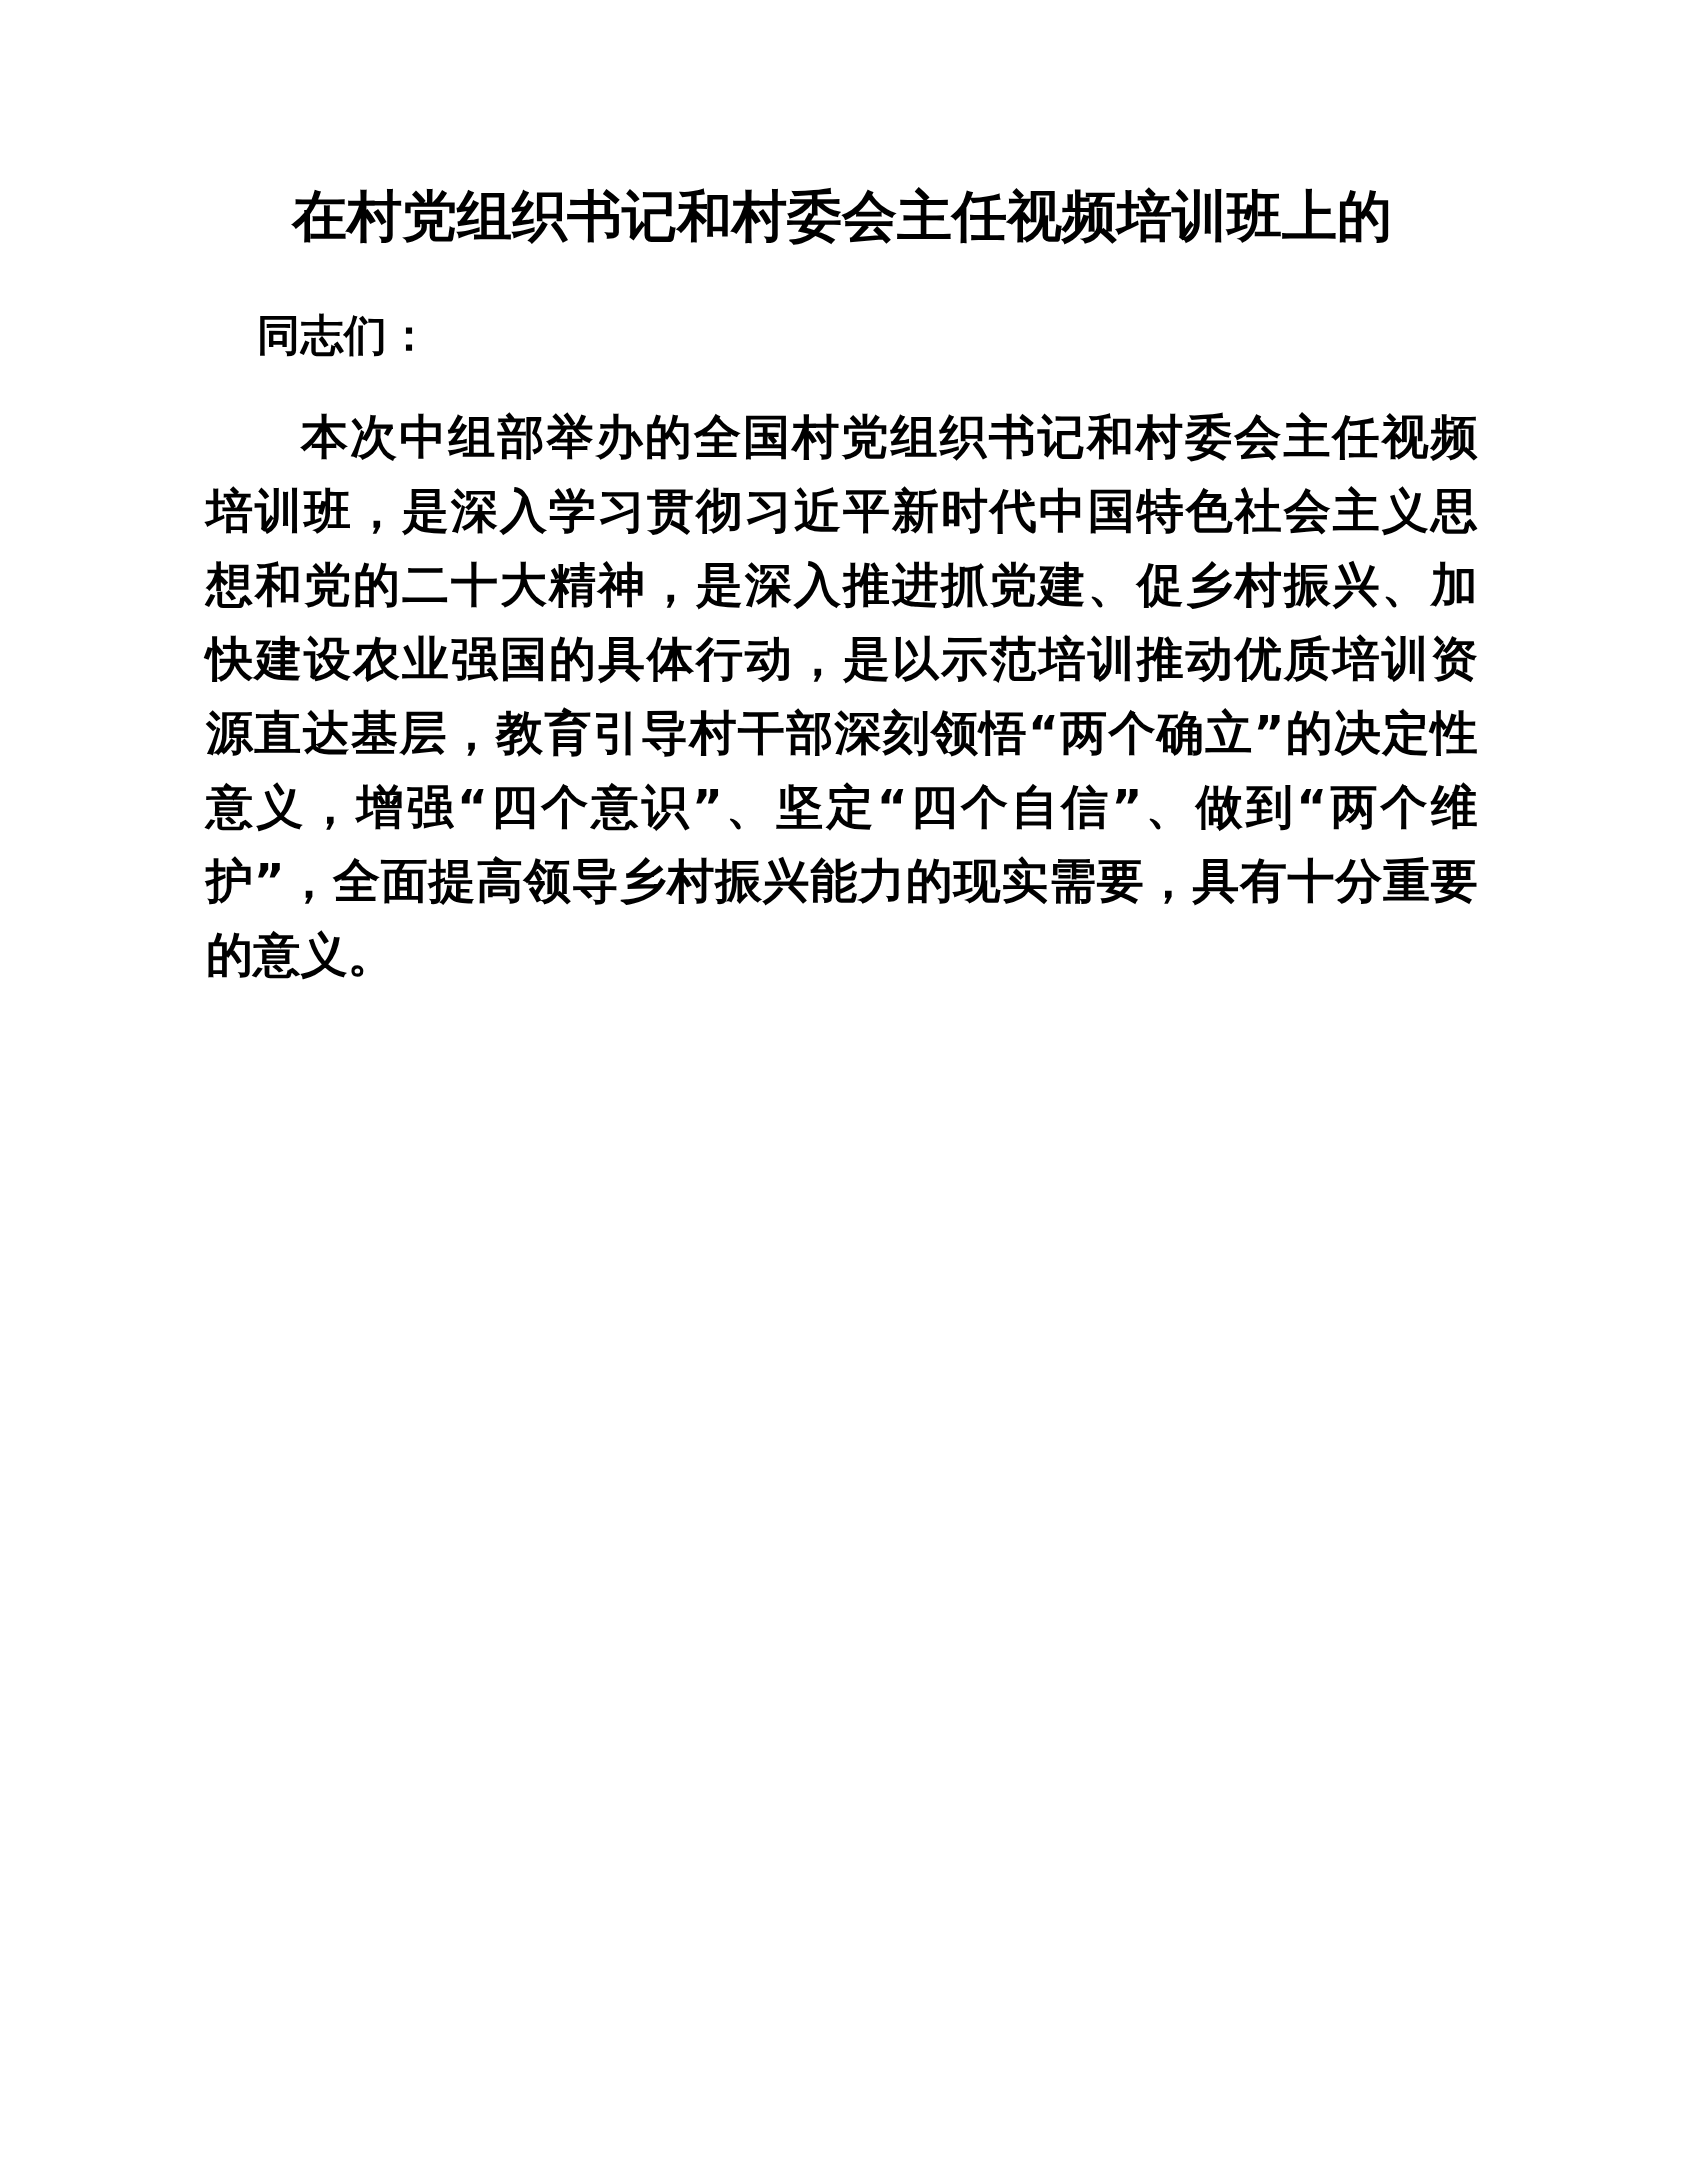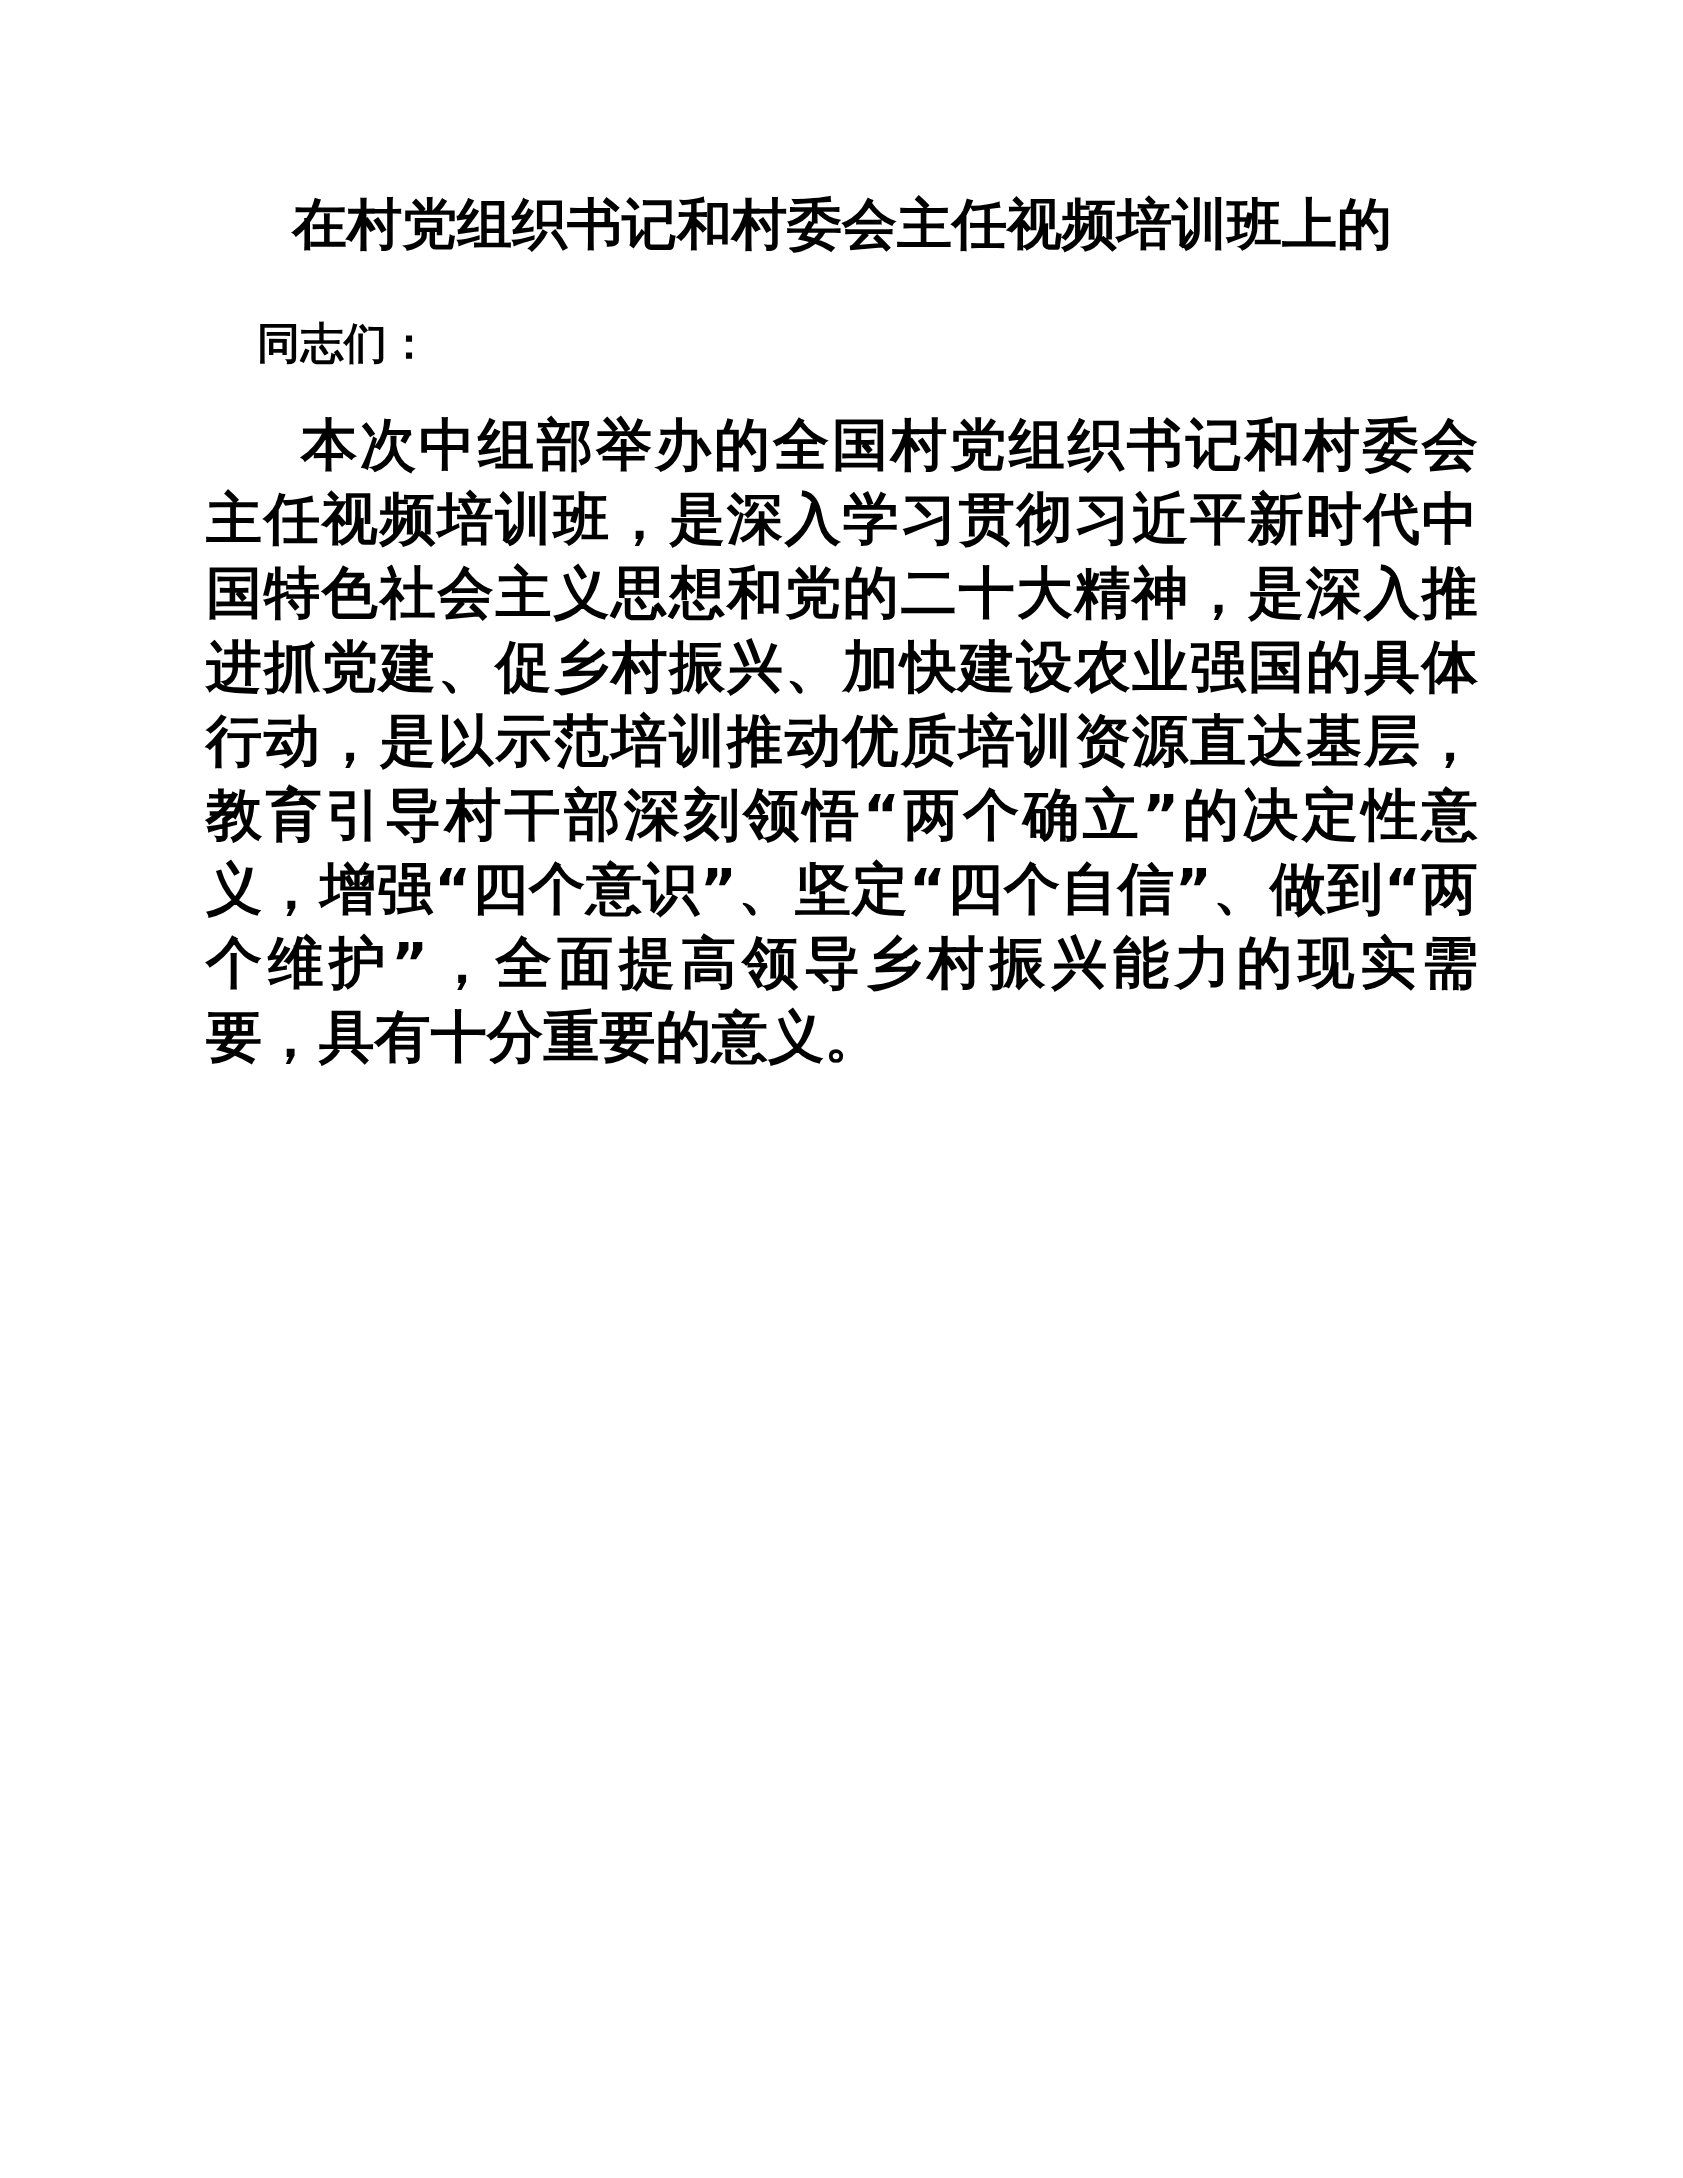--- a/index.html
+++ b/index.html
@@ -20,21 +20,21 @@
     width: 1683px;
     height: 2178px;
     background: #ffffff;
     box-sizing: border-box;
     padding: 0;
   }
 
   .page-inner {
     position: absolute;
     left: 206px;
-    top: 8px;
+    top: 0;
     width: 1272px;
   }
 
   .doc-title {
     margin: 0;
     padding-top: 178px;
     text-align: center;
     font-family: "DejaVu Sans", "Liberation Sans", sans-serif;
     font-weight: 700;
     font-size: 55px;
@@ -57,21 +57,21 @@
     letter-spacing: 0.5px;
   }
 
   .body-block {
     padding-top: 18px;
   }
 
   .para {
     margin: 0 0 0 0;
     padding-top: 16px;
-    font-size: 56px;
+    font-size: 47px;
     line-height: 74px;
     font-weight: 700;
     text-align: justify;
     text-justify: inter-ideograph;
     text-indent: 95px;
     letter-spacing: 0.2px;
     word-break: break-all;
     -webkit-hyphens: none;
     hyphens: none;
   }

